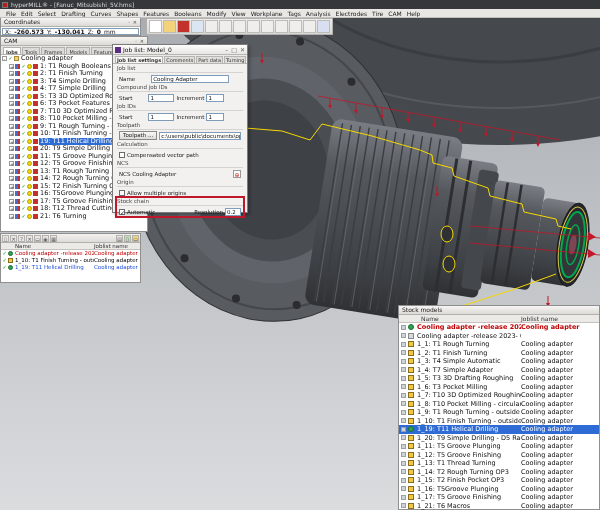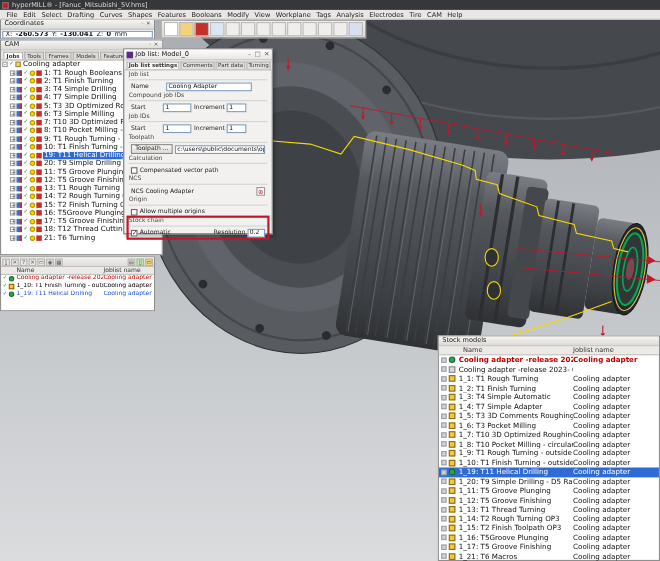--- a/index.html
+++ b/index.html
@@ -322,21 +322,21 @@
         <span class="mi bulb"></span>
         <span class="mi tool"></span>
         <span class="tlbl">5: T3 3D Optimized Roughing</span>
       </div>
       <div class="trow">
         <span class="exp">+</span>
         <span class="mi mach"></span>
         <span class="mi chk">✓</span>
         <span class="mi bulb"></span>
         <span class="mi tool"></span>
-        <span class="tlbl">6: T3 Simple Milling</span>
+        <span class="tlbl">6: T3 Pocket Features</span>
       </div>
       <div class="trow">
         <span class="exp">+</span>
         <span class="mi mach"></span>
         <span class="mi chk">✓</span>
         <span class="mi bulb"></span>
         <span class="mi tool"></span>
         <span class="tlbl">7: T10 3D Optimized Roughing</span>
       </div>
       <div class="trow">
@@ -617,21 +617,21 @@
       </div>
       <div class="srow">
         <span class="st8"></span>
         <span class="sic ic-stock"></span>
         <span class="sname">1_4: T7 Simple Adapter</span>
         <span class="sjob">Cooling adapter</span>
       </div>
       <div class="srow">
         <span class="st8"></span>
         <span class="sic ic-stock"></span>
-        <span class="sname">1_5: T3 3D Comments Roughing</span>
+        <span class="sname">1_5: T3 3D Drafting Roughing</span>
         <span class="sjob">Cooling adapter</span>
       </div>
       <div class="srow">
         <span class="st8"></span>
         <span class="sic ic-stock"></span>
         <span class="sname">1_6: T3 Pocket Milling</span>
         <span class="sjob">Cooling adapter</span>
       </div>
       <div class="srow">
         <span class="st8"></span>
@@ -689,21 +689,21 @@
       </div>
       <div class="srow">
         <span class="st8"></span>
         <span class="sic ic-stock"></span>
         <span class="sname">1_14: T2 Rough Turning OP3</span>
         <span class="sjob">Cooling adapter</span>
       </div>
       <div class="srow">
         <span class="st8"></span>
         <span class="sic ic-stock"></span>
-        <span class="sname">1_15: T2 Finish Toolpath OP3</span>
+        <span class="sname">1_15: T2 Finish Pocket OP3</span>
         <span class="sjob">Cooling adapter</span>
       </div>
       <div class="srow">
         <span class="st8"></span>
         <span class="sic ic-stock"></span>
         <span class="sname">1_16: T5Groove Plunging</span>
         <span class="sjob">Cooling adapter</span>
       </div>
       <div class="srow">
         <span class="st8"></span>

